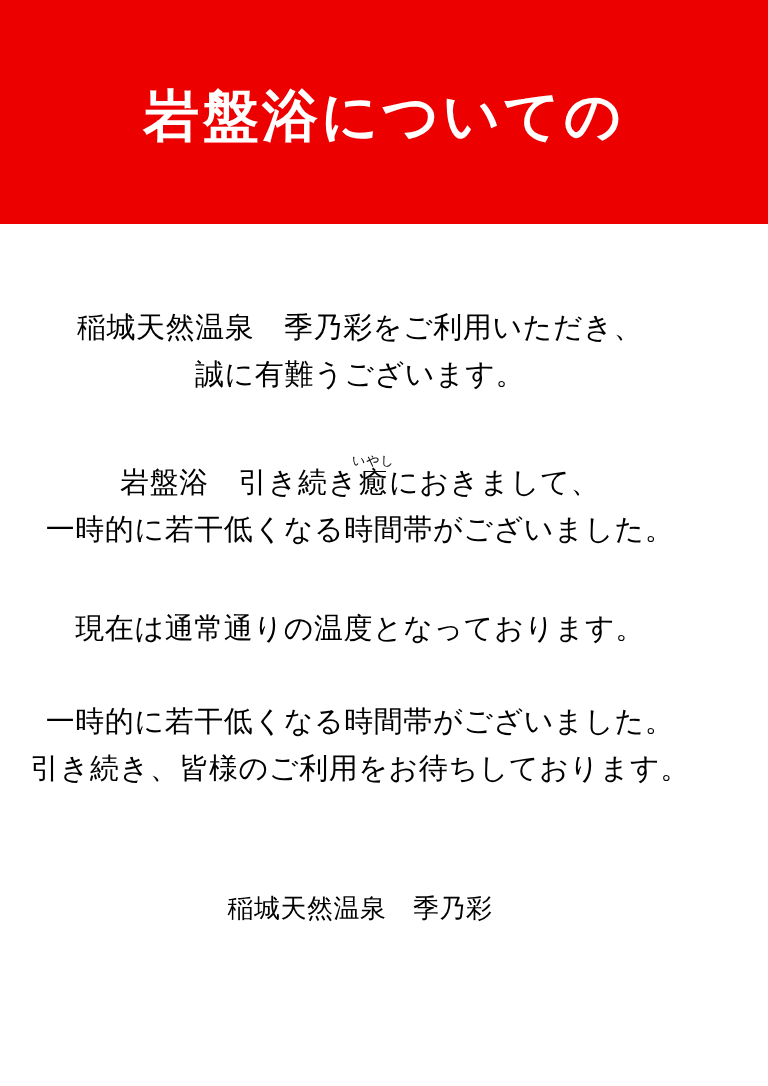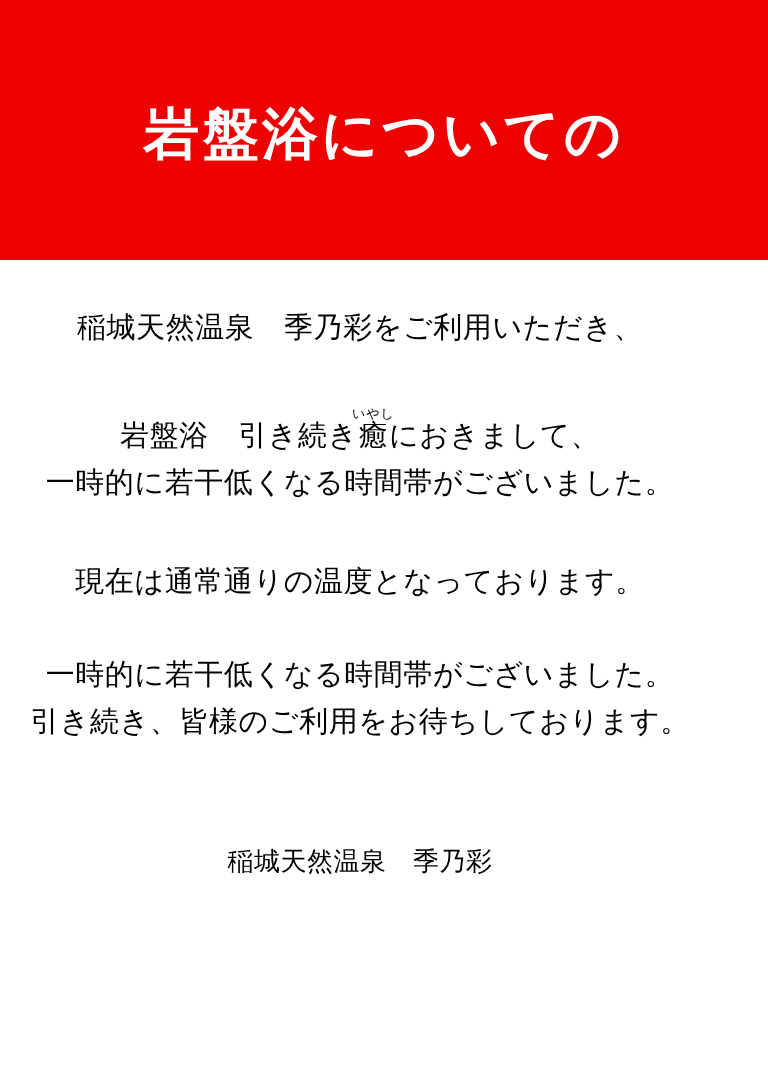--- a/index.html
+++ b/index.html
@@ -21,21 +21,21 @@
     height: 1086px;
     box-sizing: border-box;
   }
 
   
   .header-banner {
     position: absolute;
     left: 0;
     top: 0;
     width: 768px;
-    height: 260px;
+    height: 224px;
     background: #ec0000;
     display: flex;
     flex-direction: column;
     align-items: center;
     justify-content: center;
     box-sizing: border-box;
     padding-top: 8px;
   }
   .header-line {
     color: #ffffff;
@@ -109,20 +109,21 @@
   <div class="header-banner">
     <div class="header-line">岩盤浴についての</div>
   </div>
 
   <div class="body-content">
 
     <div class="spacer-top"></div>
 
     <div class="para">
       <span class="line">稲城天然温泉　季乃彩をご利用いただき、</span>
+      <span class="line">誠に有難うございます。</span>
     </div>
 
     <div class="gap-a"></div>
 
     <div class="para">
       <span class="line"><span>岩盤浴　引き続き</span><ruby><span>癒</span><rt>いやし</rt></ruby><span>におきまして、</span></span>
       <span class="line">一時的に若干低くなる時間帯がございました。</span>
     </div>
 
     <div class="gap-b"></div>

